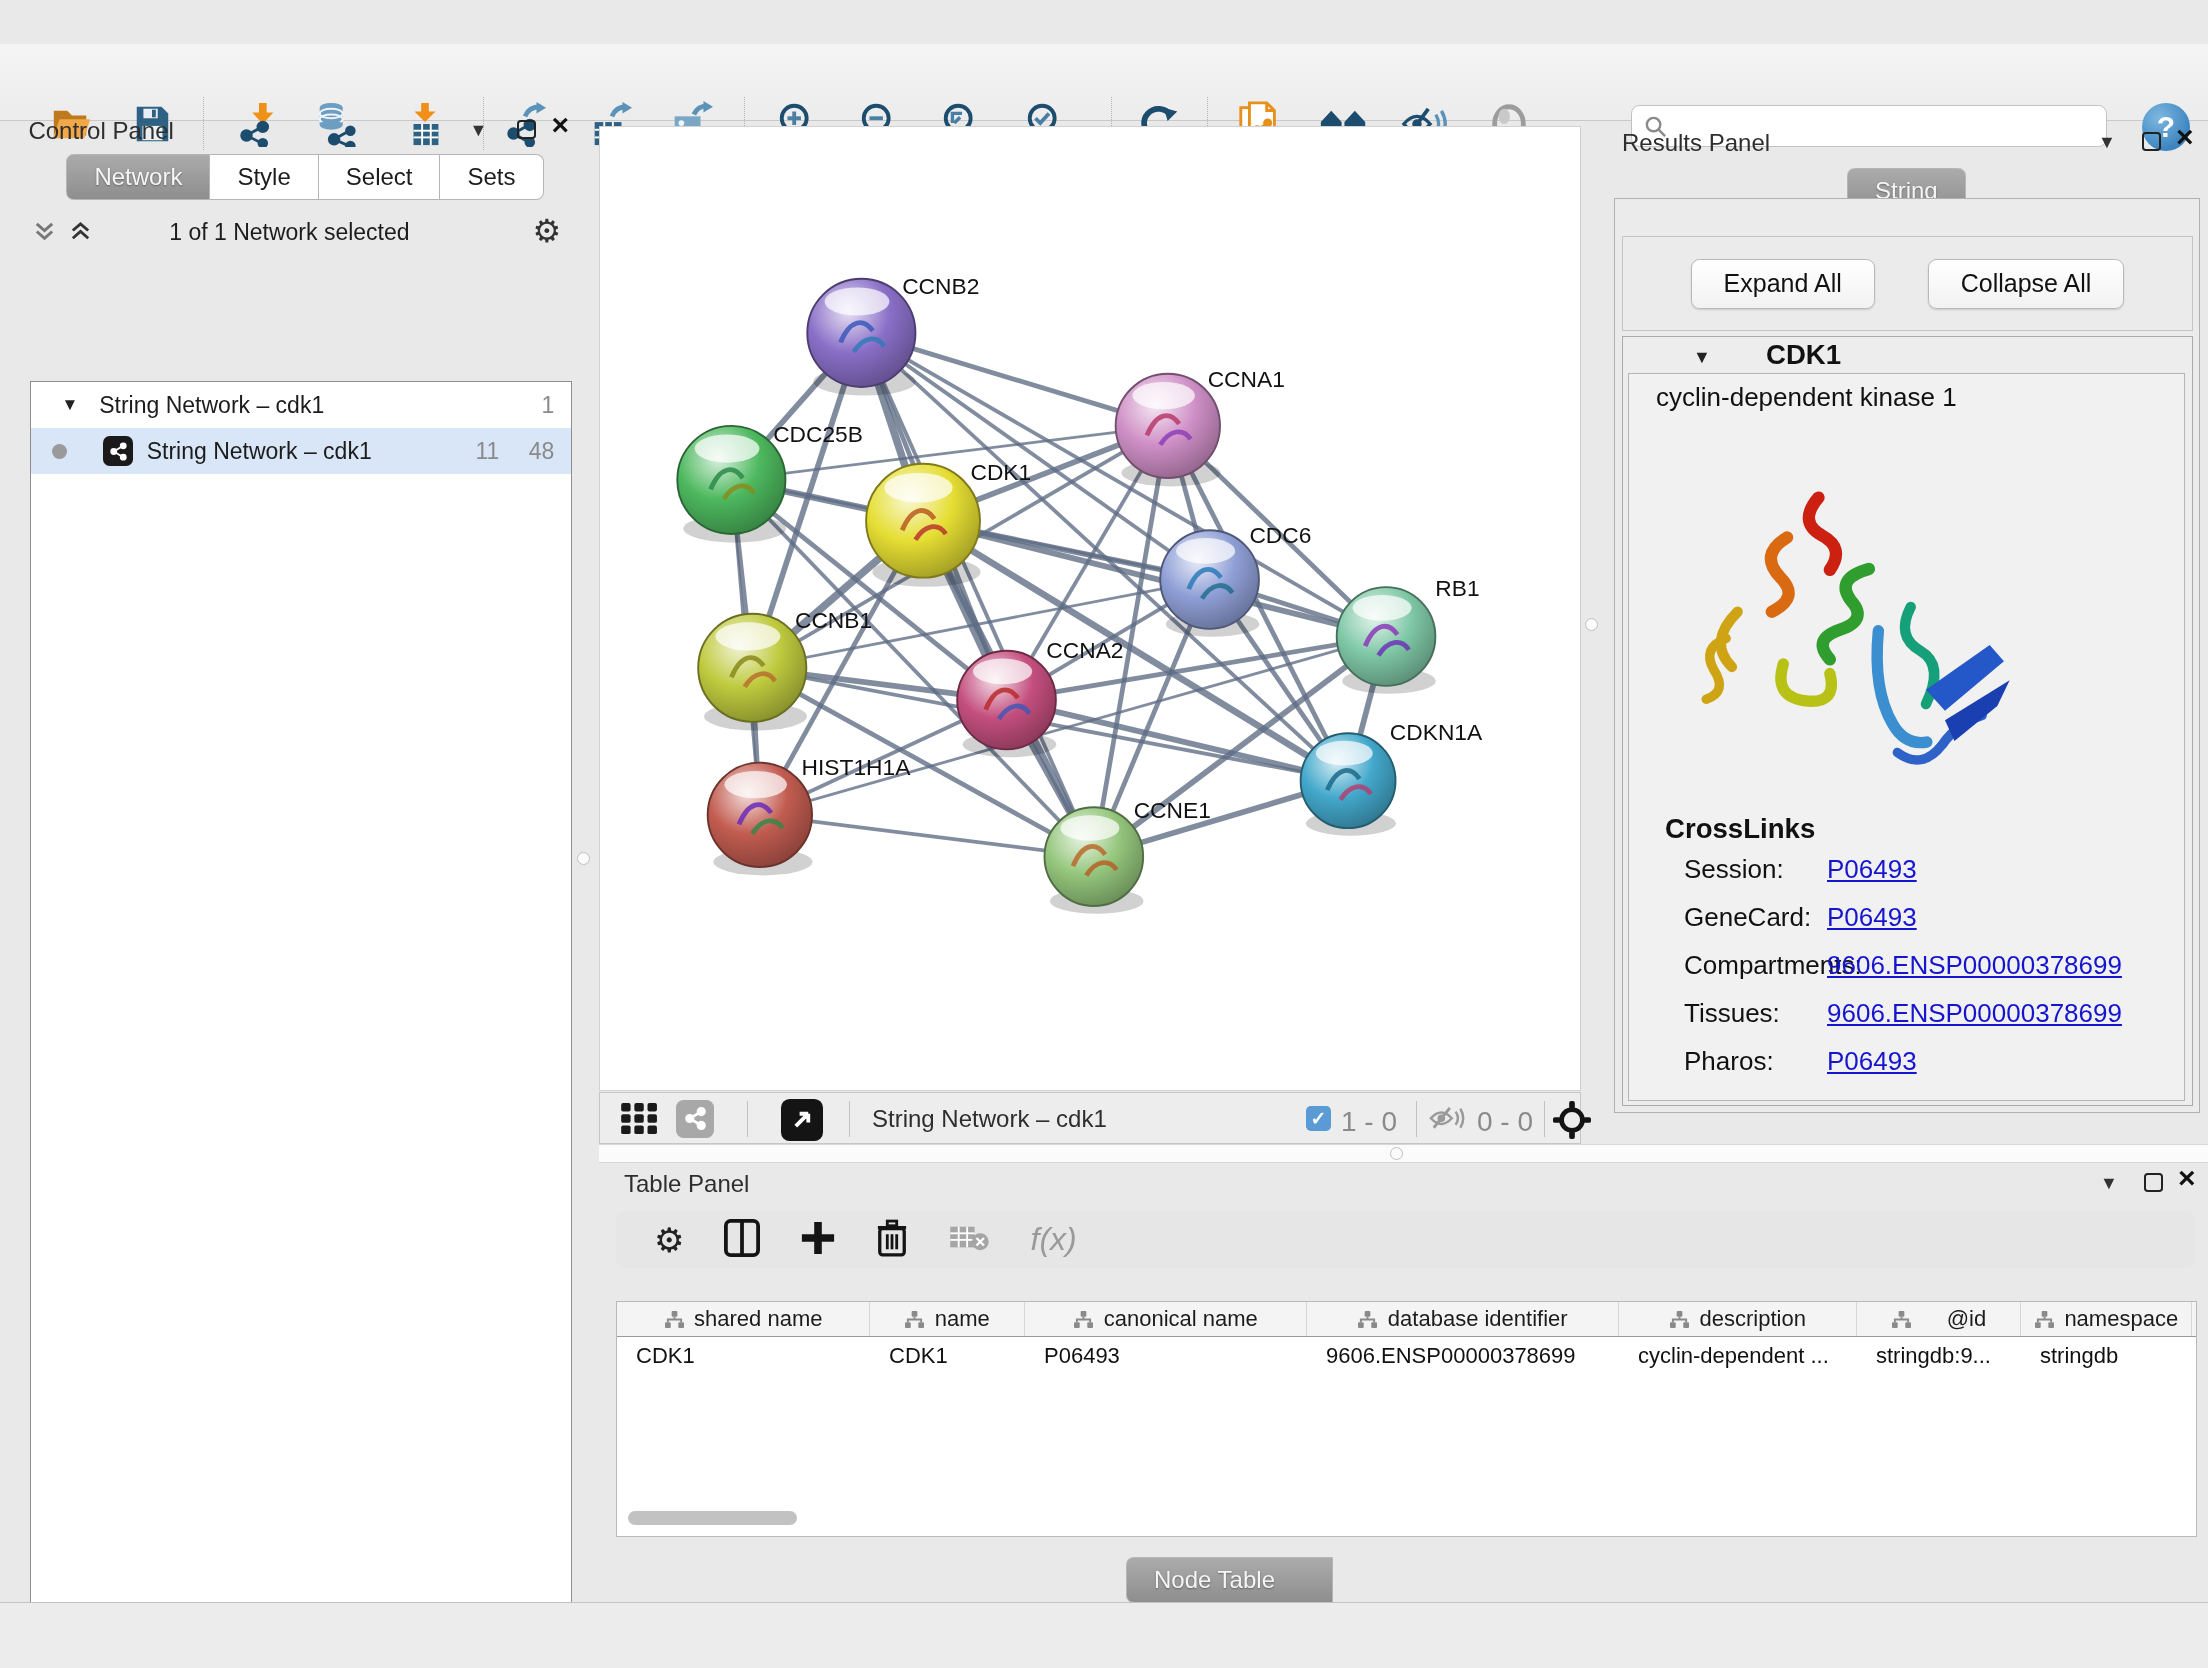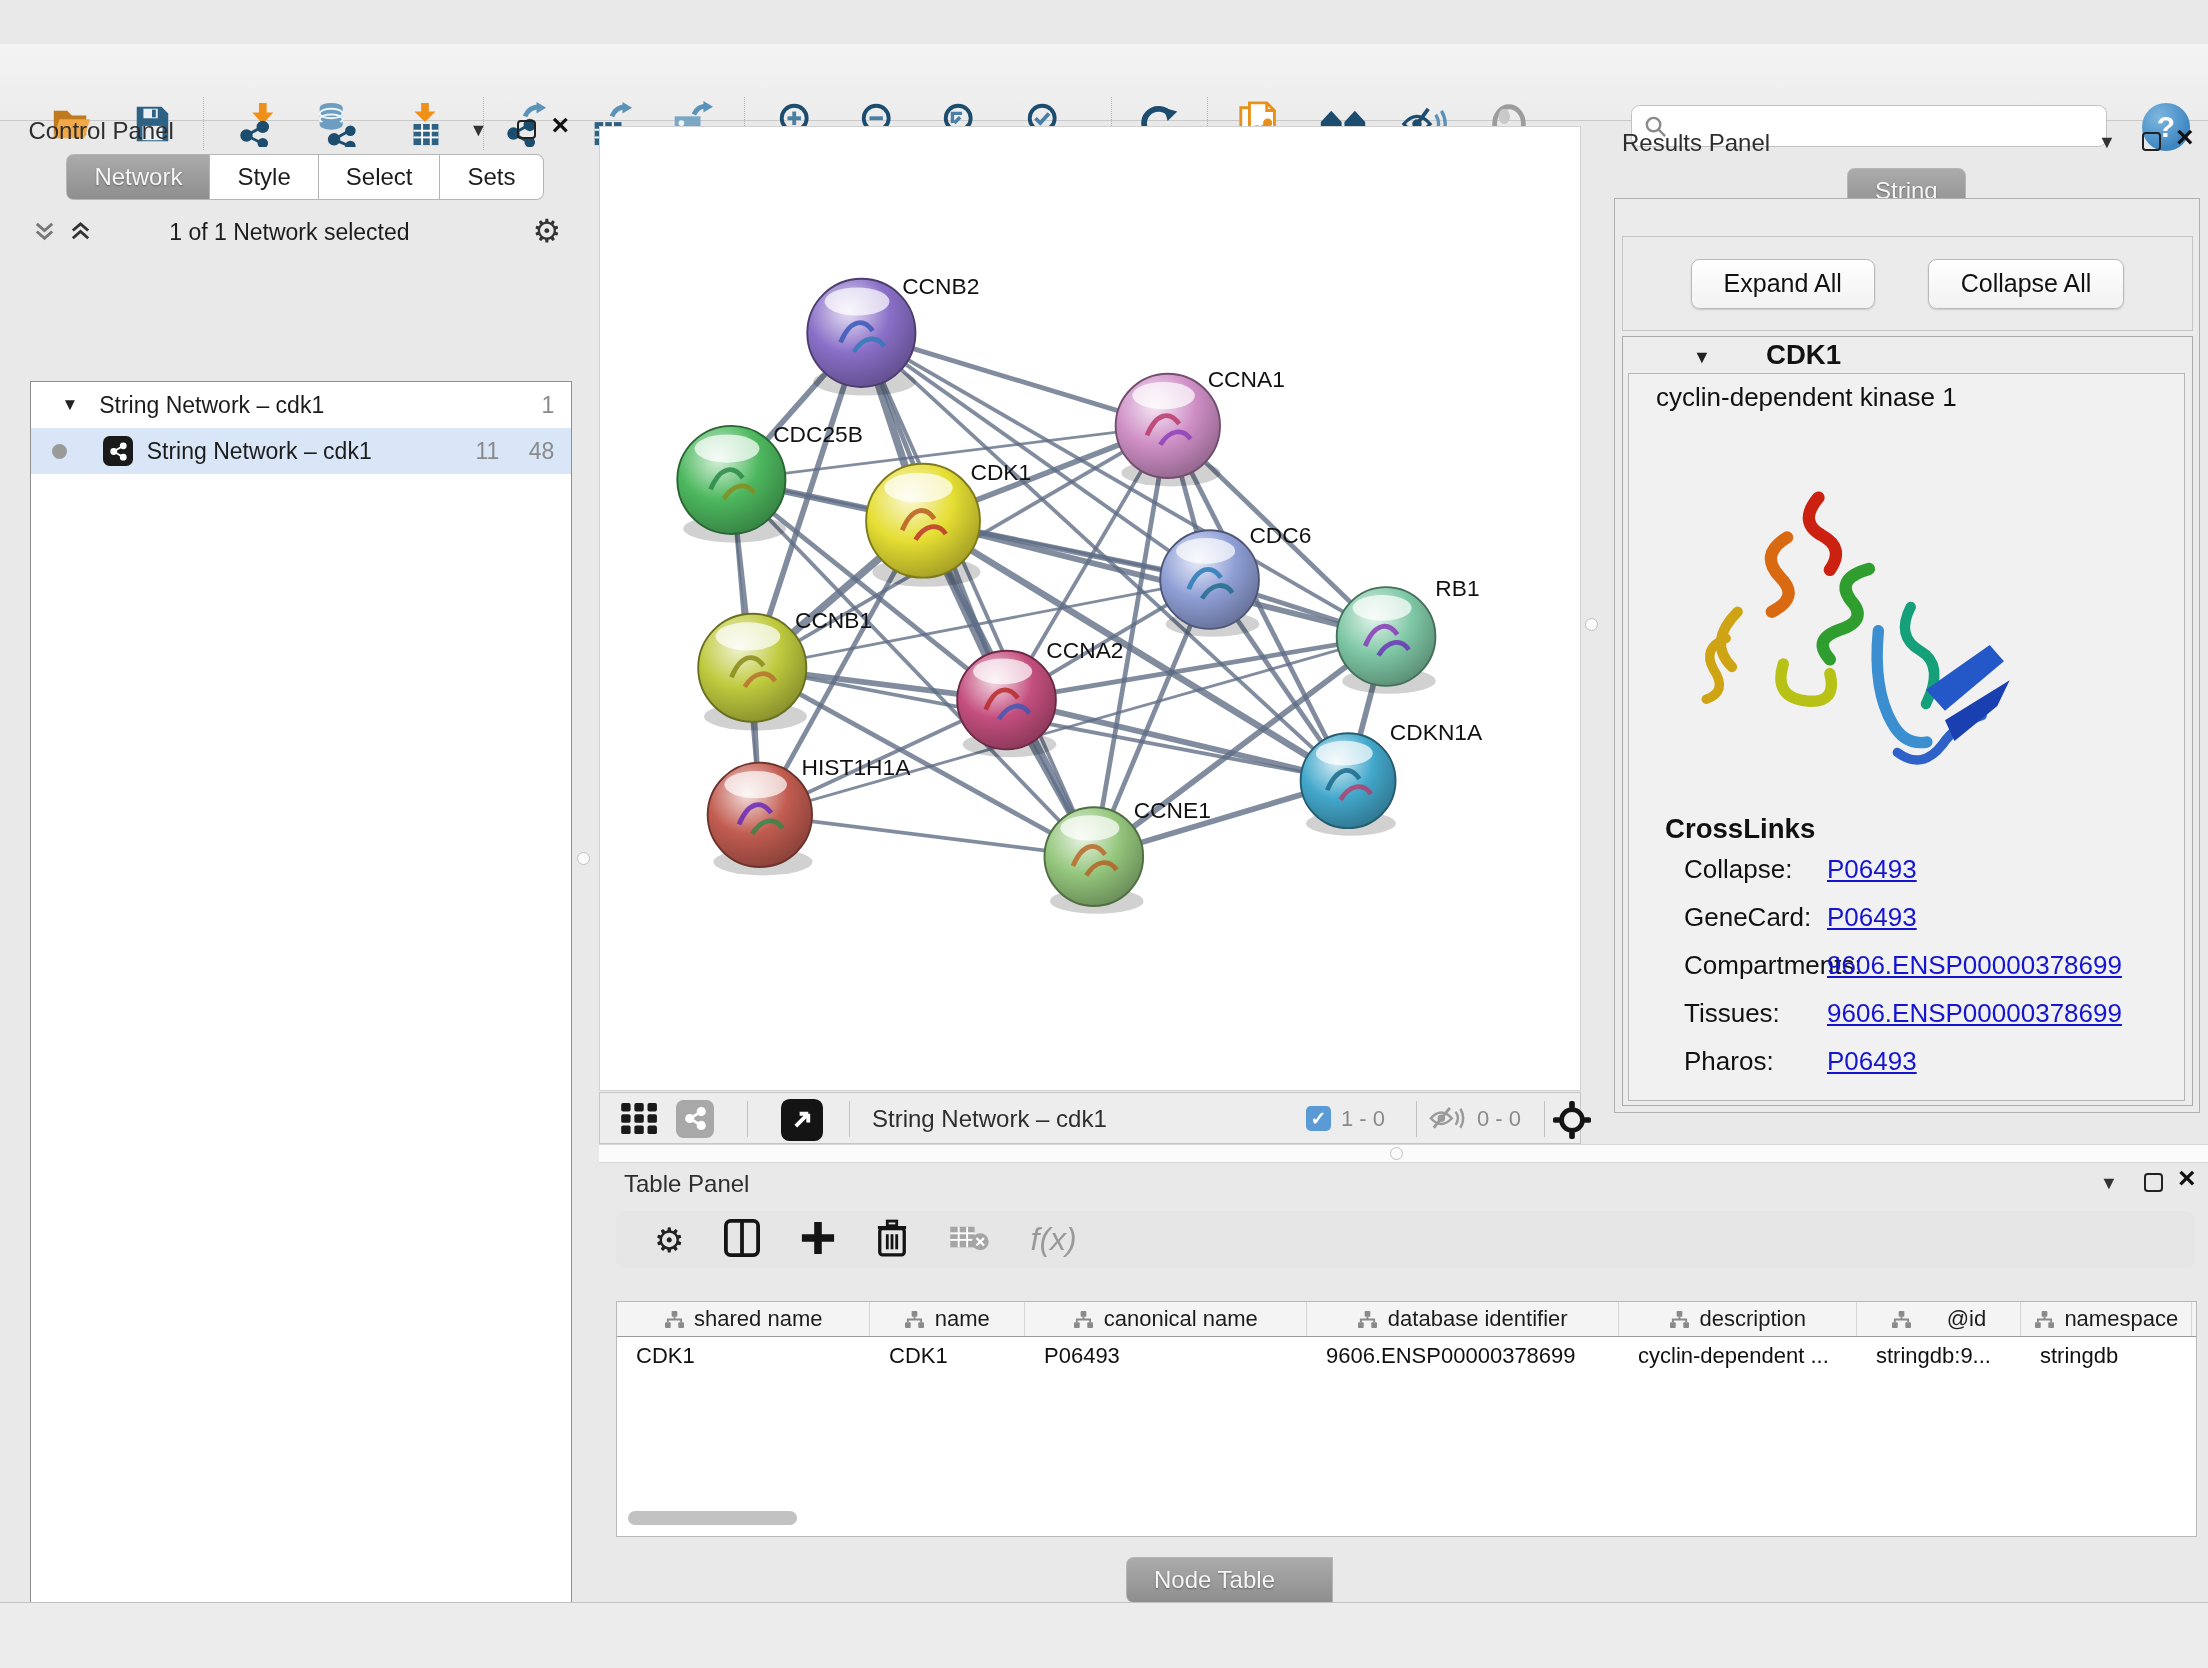--- a/index.html
+++ b/index.html
@@ -37,21 +37,21 @@
   .cp-list{left:19px;top:269px;width:542px;height:1305px;background:#fff;border:1.9px solid #8f8f8f;box-sizing:border-box;}
   .treerow{position:relative;height:46px;display:flex;align-items:center;font-size:23px;color:#1c1c1c;}
   .treerow .cnt{color:#8a8a8a;}
   .rowsel{background:#d9e6f7;}
   .sharebadge{width:30px;height:30px;border-radius:6.7px;background:#1a1a1a;display:flex;align-items:center;justify-content:center;}
 
   
   .netview{left:599px;top:126px;width:982px;height:965px;background:#fff;border:1px solid #d2d2d2;box-sizing:border-box;}
   .netfooter{left:599px;top:1092px;width:982px;height:52px;background:#ededed;border:1px solid #c6c6c6;box-sizing:border-box;}
   .nf-sep{top:7.6px;height:36px;border-left:1px solid #c2c2c2;width:0;}
-  .nf-count{font-size:22px;color:#8a8a8a;}
+  .nf-count{font-size:28px;color:#8a8a8a;}
   .checkbox{width:25px;height:25px;border-radius:4.8px;background:#5b9bd5;color:#fff;font-size:19px;font-weight:bold;display:flex;align-items:center;justify-content:center;}
   .hstrip{left:599px;top:1144px;width:1609px;height:19px;background:#fbfbfb;border-top:1px solid #d8d8d8;border-bottom:1px solid #d8d8d8;box-sizing:border-box;}
 
   
   .res-card{left:1614px;top:198px;width:586px;height:915px;background:#ebebeb;border:1.9px solid #b0b0b0;box-sizing:border-box;}
   .res-btnbox{left:1622px;top:236px;width:571px;height:95px;border:1.9px solid #c4c4c4;background:#ebebeb;box-sizing:border-box;display:flex;align-items:center;justify-content:center;gap:53px;}
   .res-btn{background:linear-gradient(#ffffff,#f2f2f2);border:1px solid #b9b9b9;border-radius:8.6px;font-size:25px;color:#111;padding:9.5px 32px;box-shadow:0 1px 1.9px rgba(0,0,0,.15);}
   .cdk-box{left:1622px;top:336px;width:571px;height:770px;border:1.9px solid #aaa;background:#ededed;box-sizing:border-box;}
   .cdk-inner{left:1628px;top:373px;width:557px;height:728px;border:1px solid #b5b5b5;background:#f1f1f1;box-sizing:border-box;}
   .serif{font-family:Liberation Sans, sans-serif;}
@@ -611,21 +611,21 @@
         <path d="M218 170 q-6 62 15 98 q13 23 36 19" stroke="#3b8fd0" stroke-width="12"></path>
         <path d="M238 298 q26 19 47 -8 q16 -23 42 -31" stroke="#2f62c8" stroke-width="10"></path>
       </g>
       <polygon points="268,232 335,185 350,202 288,254" fill="#2458c8"></polygon>
       <polygon points="288,264 356,222 343,249 298,286" fill="#1a3fb0"></polygon>
     </svg>
 
     <span class="abs serif" style="left:36px;top:439px;font-size:27.6px;font-weight:bold;color:#111;">CrossLinks</span>
     <div class="abs" style="left:55px;top:480px;width:485px;" id="crosslinks-host">
         <div style="display: flex; margin-bottom: 17px;">
-          <span class="serif xl-label" style="width: 143px; flex: 0 0 143px;">Collapse:</span>
+          <span class="serif xl-label" style="width: 143px; flex: 0 0 143px;">Session:</span>
           <a class="serif xl-link">P06493</a>
         </div>
         <div style="display: flex; margin-bottom: 17px;">
           <span class="serif xl-label" style="width: 143px; flex: 0 0 143px;">GeneCard:</span>
           <a class="serif xl-link">P06493</a>
         </div>
         <div style="display: flex; margin-bottom: 17px;">
           <span class="serif xl-label" style="width: 143px; flex: 0 0 143px;">Compartments:</span>
           <a class="serif xl-link">9606.ENSP00000378699</a>
         </div>

